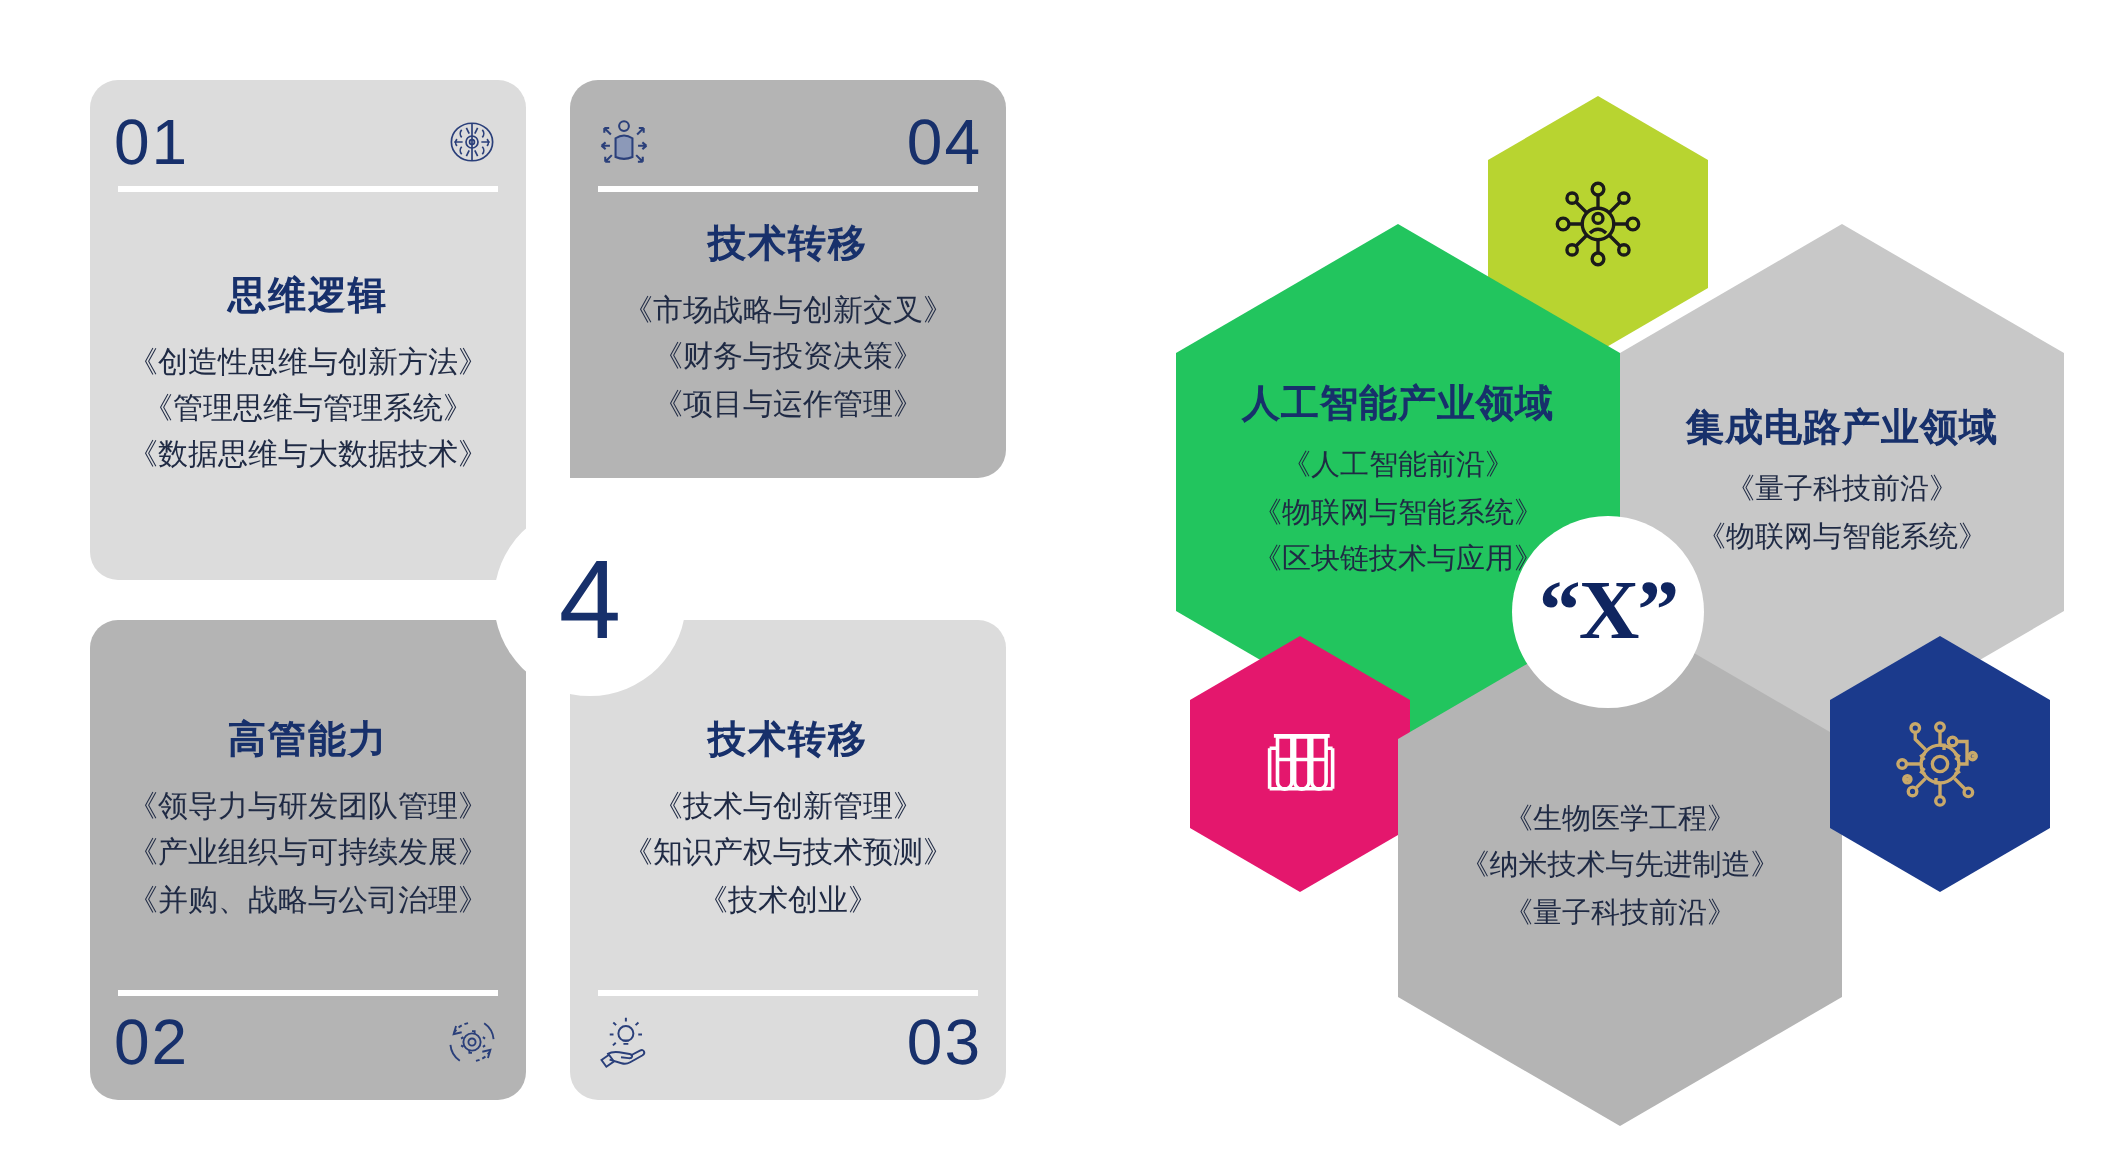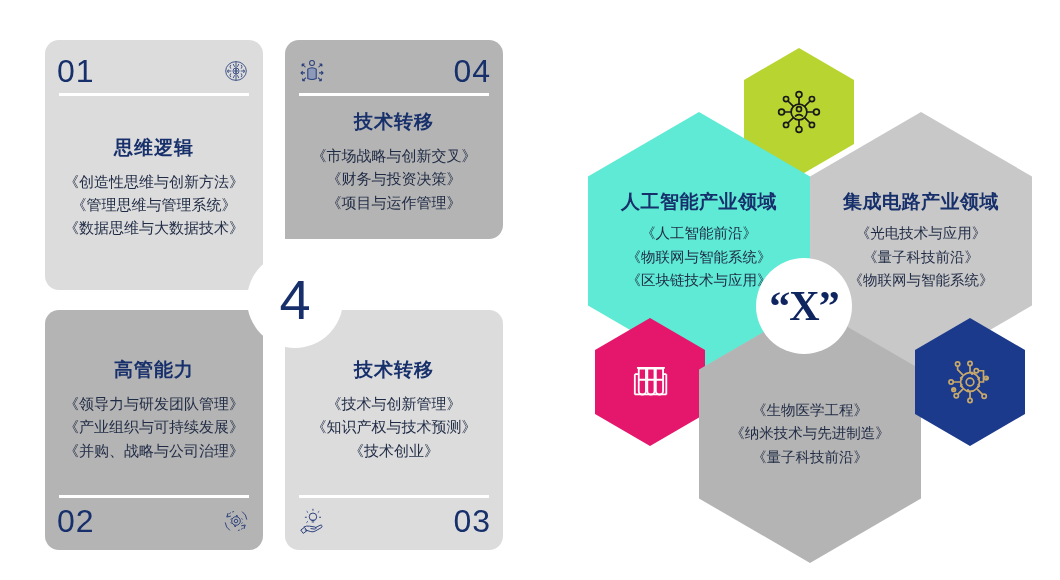--- a/index.html
+++ b/index.html
@@ -134,21 +134,21 @@
     white-space: nowrap;
   }
   .hex-item {
     font-size: 14.5px;
     color: #1f2a44;
     line-height: 1.62;
     white-space: nowrap;
   }
 
   
-  .hex-ai  { left: 28px;  top: 112px; width: 222px; height: 258px; background: #5eead4; }
+  .hex-ai  { left: 28px;  top: 112px; width: 222px; height: 258px; background: #22c55e; }
   .hex-ic  { left: 250px; top: 112px; width: 222px; height: 258px; background: #c8c8c8; }
   .hex-bio { left: 139px; top: 305px; width: 222px; height: 258px; background: #b4b4b4; }
 
   
   .hex-sm { width: 110px; height: 128px; }
   .hex-green { left: 184px; top: 48px;  background: #b8d430; }
   .hex-pink  { left: 35px;  top: 318px; background: #e4176d; }
   .hex-blue  { left: 355px; top: 318px; background: #1b3a8c; }
   .hex-sm svg { width: 54px; height: 54px; display: block; }
 
@@ -311,21 +311,20 @@
       <div class="hex-title">人工智能产业领域</div>
       <div class="hex-item">《人工智能前沿》</div>
       <div class="hex-item">《物联网与智能系统》</div>
       <div class="hex-item">《区块链技术与应用》</div>
     </div>
   </div>
 
   <div class="hex hex-ic">
     <div class="hex-text">
       <div class="hex-title">集成电路产业领域</div>
-      <div class="hex-item">《光电技术与应用》</div>
       <div class="hex-item">《量子科技前沿》</div>
       <div class="hex-item">《物联网与智能系统》</div>
     </div>
   </div>
 
   <div class="hex hex-sm hex-pink">
     <span>
       <svg viewBox="0 0 48 48" fill="none" stroke="#ffffff" stroke-width="1.6">
         <path d="M14 12 l0 20 a3.2 3.2 0 0 0 6.4 0 l0-20 z"></path>
         <path d="M21.6 12 l0 20 a3.2 3.2 0 0 0 6.4 0 l0-20 z"></path>

